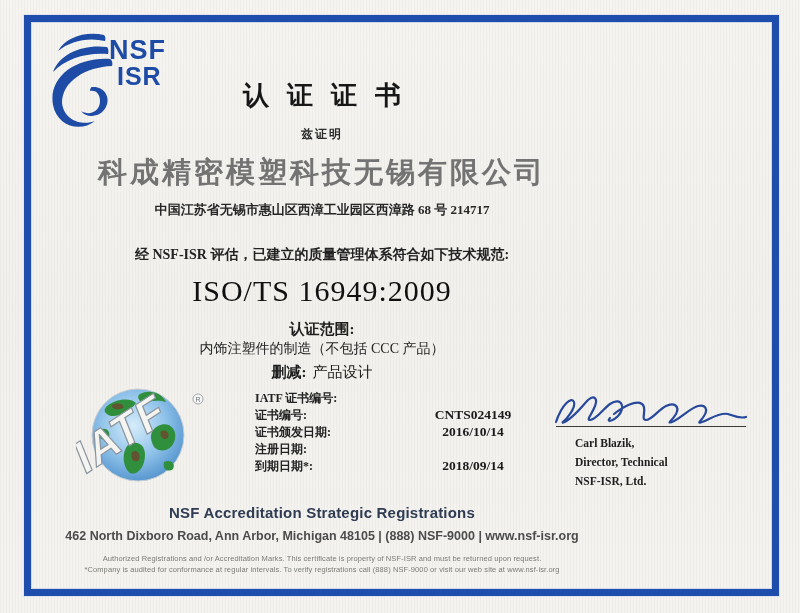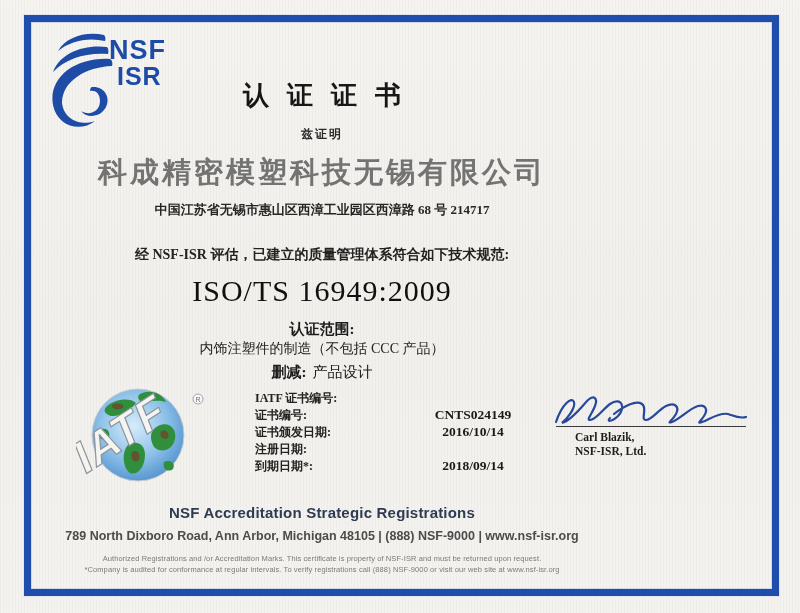--- a/index.html
+++ b/index.html
@@ -48,21 +48,21 @@
   }
   .detail-value {
     position: absolute; left: 118px; top: 0; width: 200px;
     text-align: center; font-size: 13.5px; font-weight: 600; color: #1a1a1a;
     white-space: nowrap;
   }
 
   .sig-script { left: 552px; top: 391px; }
   .sig-line { left: 556px; top: 426px; width: 190px; height: 1px; background: #3a3a3a; }
   .sig-block { left: 575px; top: 431px; width: 200px; font-size: 11.5px; font-weight: 700; line-height: 13px; color: #1d1d1d; }
-  .sig-block div { margin-bottom: 1px; }
+  .sig-block div { margin-bottom: 1px; margin-top: 6px; }
 
   .footer-org {
     top: 504px; font-family: "Liberation Sans", sans-serif;
     font-size: 15px; font-weight: 700; color: #2f3b52; letter-spacing: 0.2px;
   }
   .footer-address {
     top: 529px; font-family: "Liberation Sans", sans-serif;
     font-size: 12.5px; font-weight: 600; color: #4c4c4c;
   }
   .fine-print {
@@ -150,19 +150,20 @@
   <circle cx="122" cy="25" r="5" fill="#f7f7f5" stroke="#8b939e" stroke-width="0.8"></circle>
   <text x="122" y="28" font-family="Liberation Sans, sans-serif" font-size="7" text-anchor="middle" fill="#6d737c">R</text>
 </svg>
 
 <svg class="abs sig-script" width="198" height="38" viewBox="0 0 198 38">
   <path d="M4,31 C10,13 20,5 22,11 C24,17 14,29 10,32 C20,29 30,15 36,9 C42,4 46,7 43,15 C40,23 34,29 38,29 C44,29 52,17 58,13 C70,5 74,17 66,25 C60,31 54,31 58,27 M62,23 C72,15 84,9 90,13 C96,17 88,29 94,29 C100,29 106,19 114,15 C122,11 128,15 124,23 C120,30 114,33 120,31 C128,28 138,17 146,15 C154,13 156,19 152,25 C149,30 144,33 150,31 C158,28 168,21 176,23 C182,25 188,28 194,26" fill="none" stroke="#27489b" stroke-width="2.2" stroke-linecap="round"></path>
 </svg>
 <div class="abs sig-line"></div>
 <div class="abs sig-block">
   <div>Carl Blazik,</div>
+  <div>Director, Technical</div>
   <div>NSF-ISR, Ltd.</div>
 </div>
 
 <div class="abs ctr footer-org">NSF Accreditation Strategic Registrations</div>
-<div class="abs ctr footer-address">789 North Dixboro Road, Ann Arbor, Michigan 48105 | (888) NSF-9000 | www.nsf-isr.org</div>
+<div class="abs ctr footer-address">462 North Dixboro Road, Ann Arbor, Michigan 48105 | (888) NSF-9000 | www.nsf-isr.org</div>
 <div class="abs ctr fine-print fine1">Authorized Registrations and /or Accreditation Marks. This certificate is property of NSF-ISR and must be returned upon request.</div>
 <div class="abs ctr fine-print fine2">*Company is audited for conformance at regular intervals. To verify registrations call (888) NSF-9000 or visit our web site at www.nsf-isr.org</div>
 
 </body></html>

